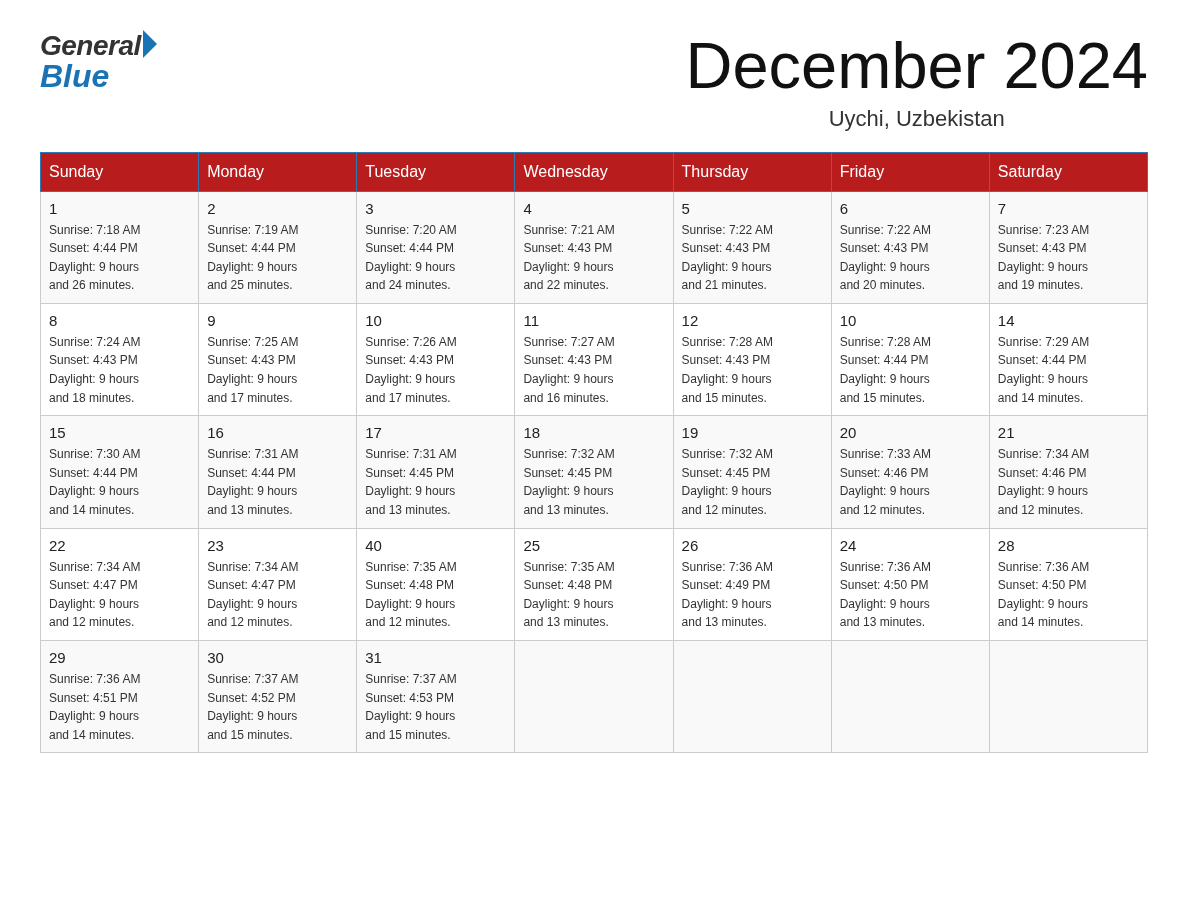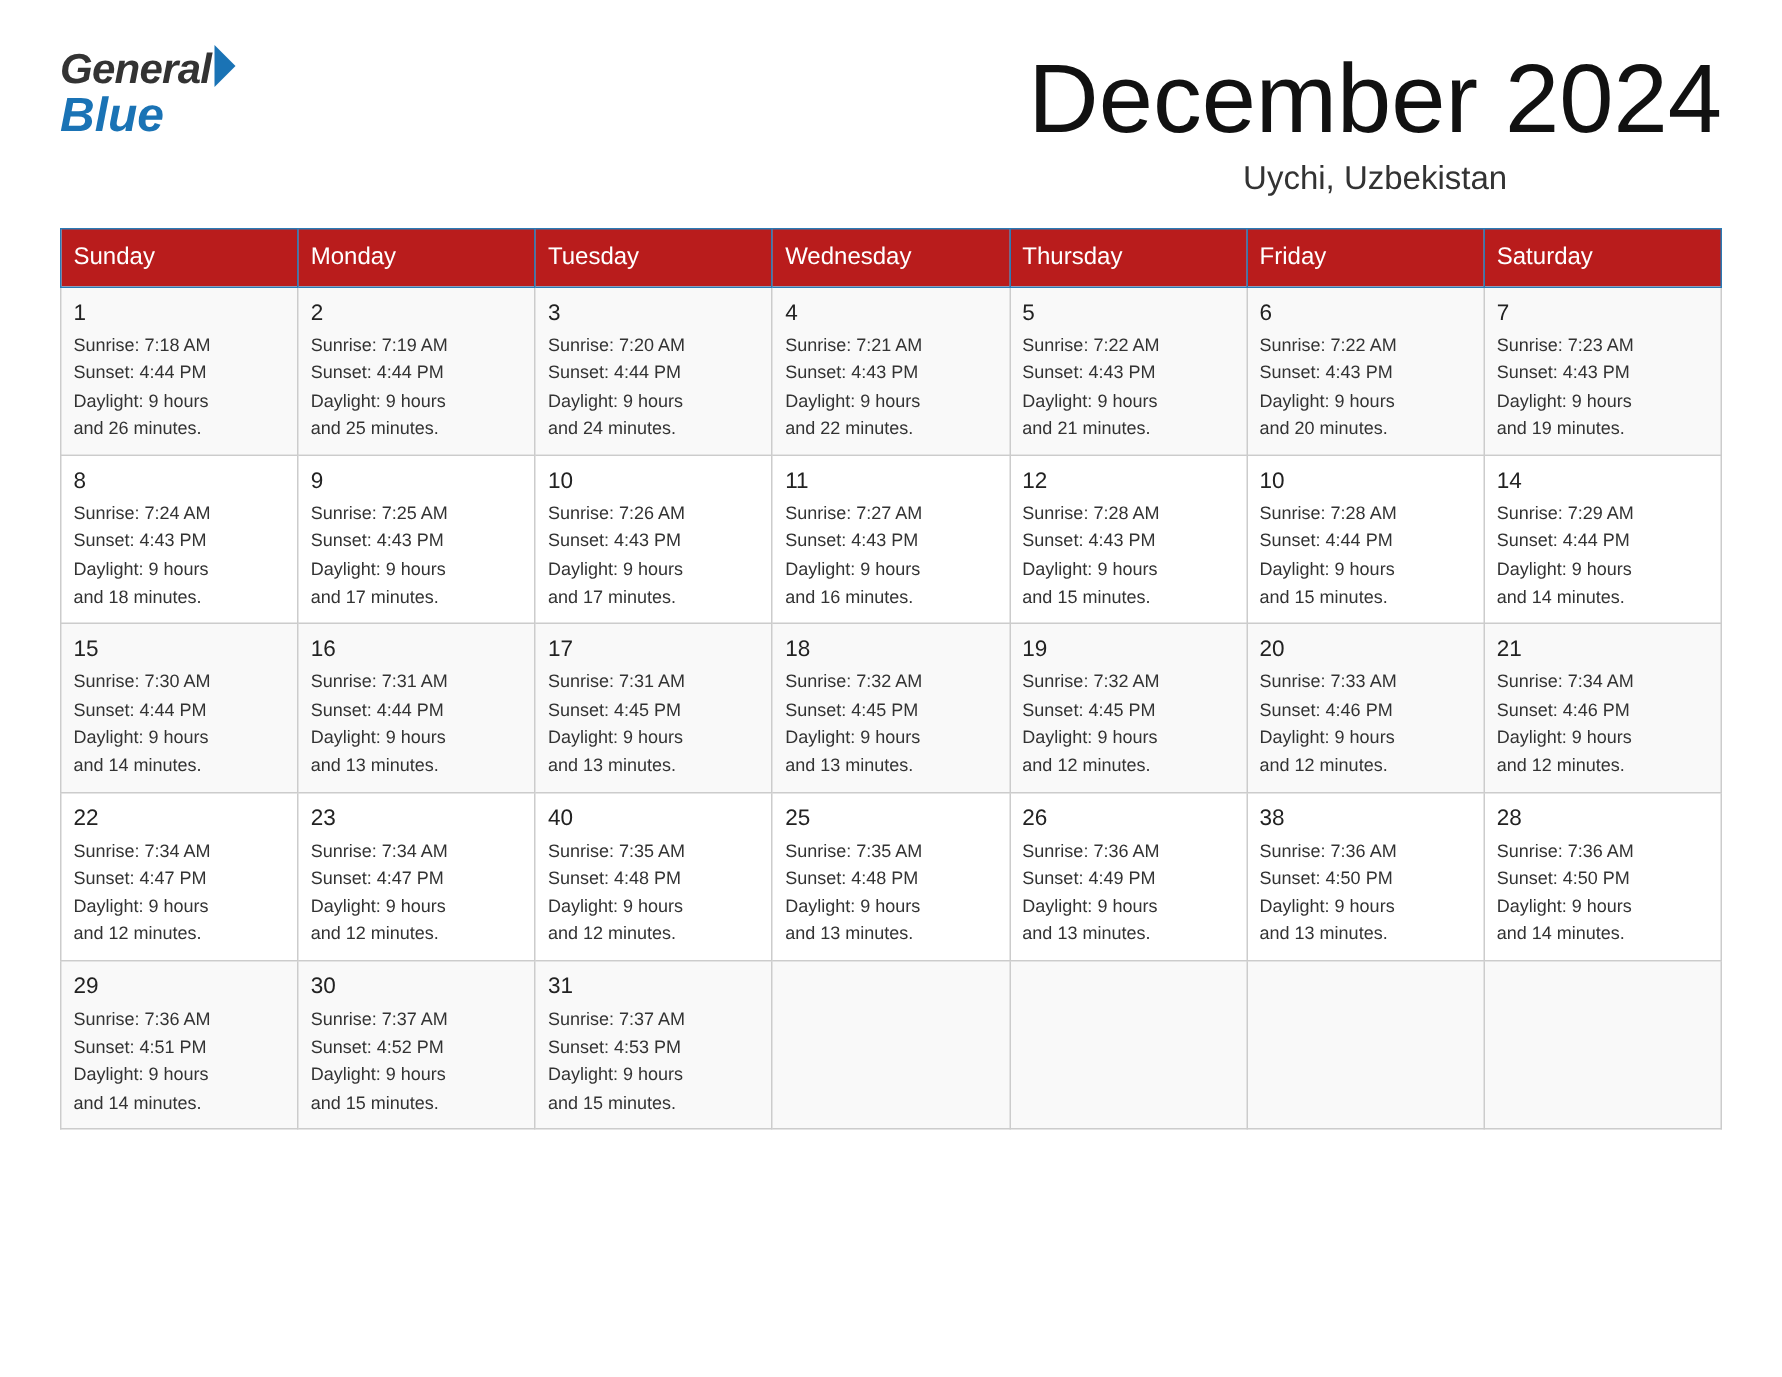--- a/index.html
+++ b/index.html
@@ -246,21 +246,21 @@
         </td>
         <td>
           <span class="day-num">25</span>
           <div class="day-info">Sunrise: 7:35 AM<br>Sunset: 4:48 PM<br>Daylight: 9 hours<br>and 13 minutes.</div>
         </td>
         <td>
           <span class="day-num">26</span>
           <div class="day-info">Sunrise: 7:36 AM<br>Sunset: 4:49 PM<br>Daylight: 9 hours<br>and 13 minutes.</div>
         </td>
         <td>
-          <span class="day-num">38</span>
+          <span class="day-num">24</span>
           <div class="day-info">Sunrise: 7:36 AM<br>Sunset: 4:50 PM<br>Daylight: 9 hours<br>and 13 minutes.</div>
         </td>
         <td>
           <span class="day-num">28</span>
           <div class="day-info">Sunrise: 7:36 AM<br>Sunset: 4:50 PM<br>Daylight: 9 hours<br>and 14 minutes.</div>
         </td>
       </tr>
       <tr>
         <td>
           <span class="day-num">29</span>

